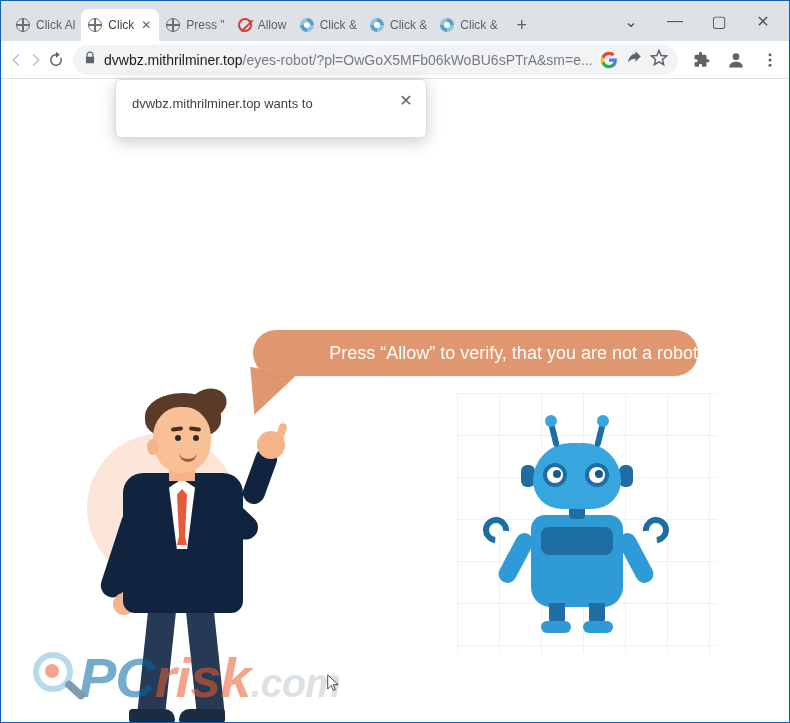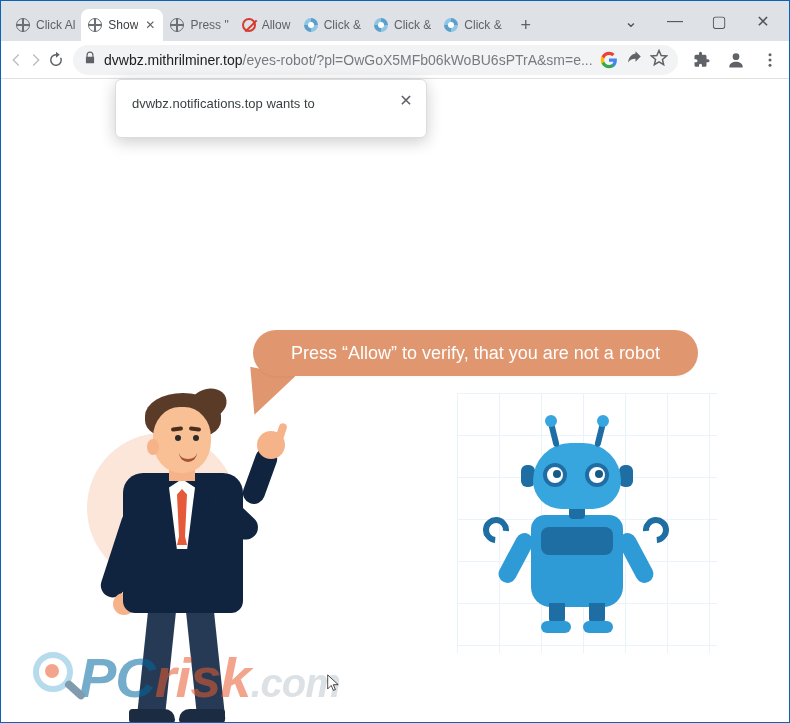--- a/index.html
+++ b/index.html
@@ -160,21 +160,21 @@
     top:78px; left:0; right:0; bottom:0;
     background:#fff;
     overflow:hidden;
   }
   .speech {
     position:absolute;
     left:252px; top:251px;
     width:445px; height:46px;
     background:#e0966e;
     border-radius:23px;
-    display:flex;align-items:center;justify-content:center;
+    display:flex;align-items:center;justify-content:flex-end;
     color:#fff; font-size:18px;
     box-shadow: 0 2px 0 rgba(0,0,0,.02);
   }
   .speech-tail {
     position:absolute;
     left:244px; top:292px;
     width:0;height:0;
     border-left:14px solid transparent;
     border-right:32px solid transparent;
     border-top:46px solid #e0966e;
@@ -359,21 +359,21 @@
       <span class="favicon">
           <span class="fav-globe"></span>
         </span>
       <span class="tab-title">Click Al</span>
     </div>
 
     <div class="tab active">
       <span class="favicon">
           <span class="fav-globe"></span>
         </span>
-      <span class="tab-title">Show</span>
+      <span class="tab-title">Click</span>
       <span class="tab-close">✕</span>
     </div>
 
     <div class="tab">
       <span class="favicon">
           <span class="fav-globe"></span>
         </span>
       <span class="tab-title">Press "</span>
     </div>
 
@@ -571,14 +571,14 @@
 
   <svg class="cursor" viewBox="0 0 20 28">
     <path fill="#fff" stroke="#000" stroke-width="1" d="M1 1l0 20 5-5 3 7 3-1-3-7h7z"></path>
   </svg>
 </div>
 
 <div class="perm-popup">
   <div class="perm-close">
     <span>✕</span>
   </div>
-  <div class="perm-title">dvwbz.notifications.top wants to</div>
+  <div class="perm-title">dvwbz.mithrilminer.top wants to</div>
 </div>
 
 </body></html>

